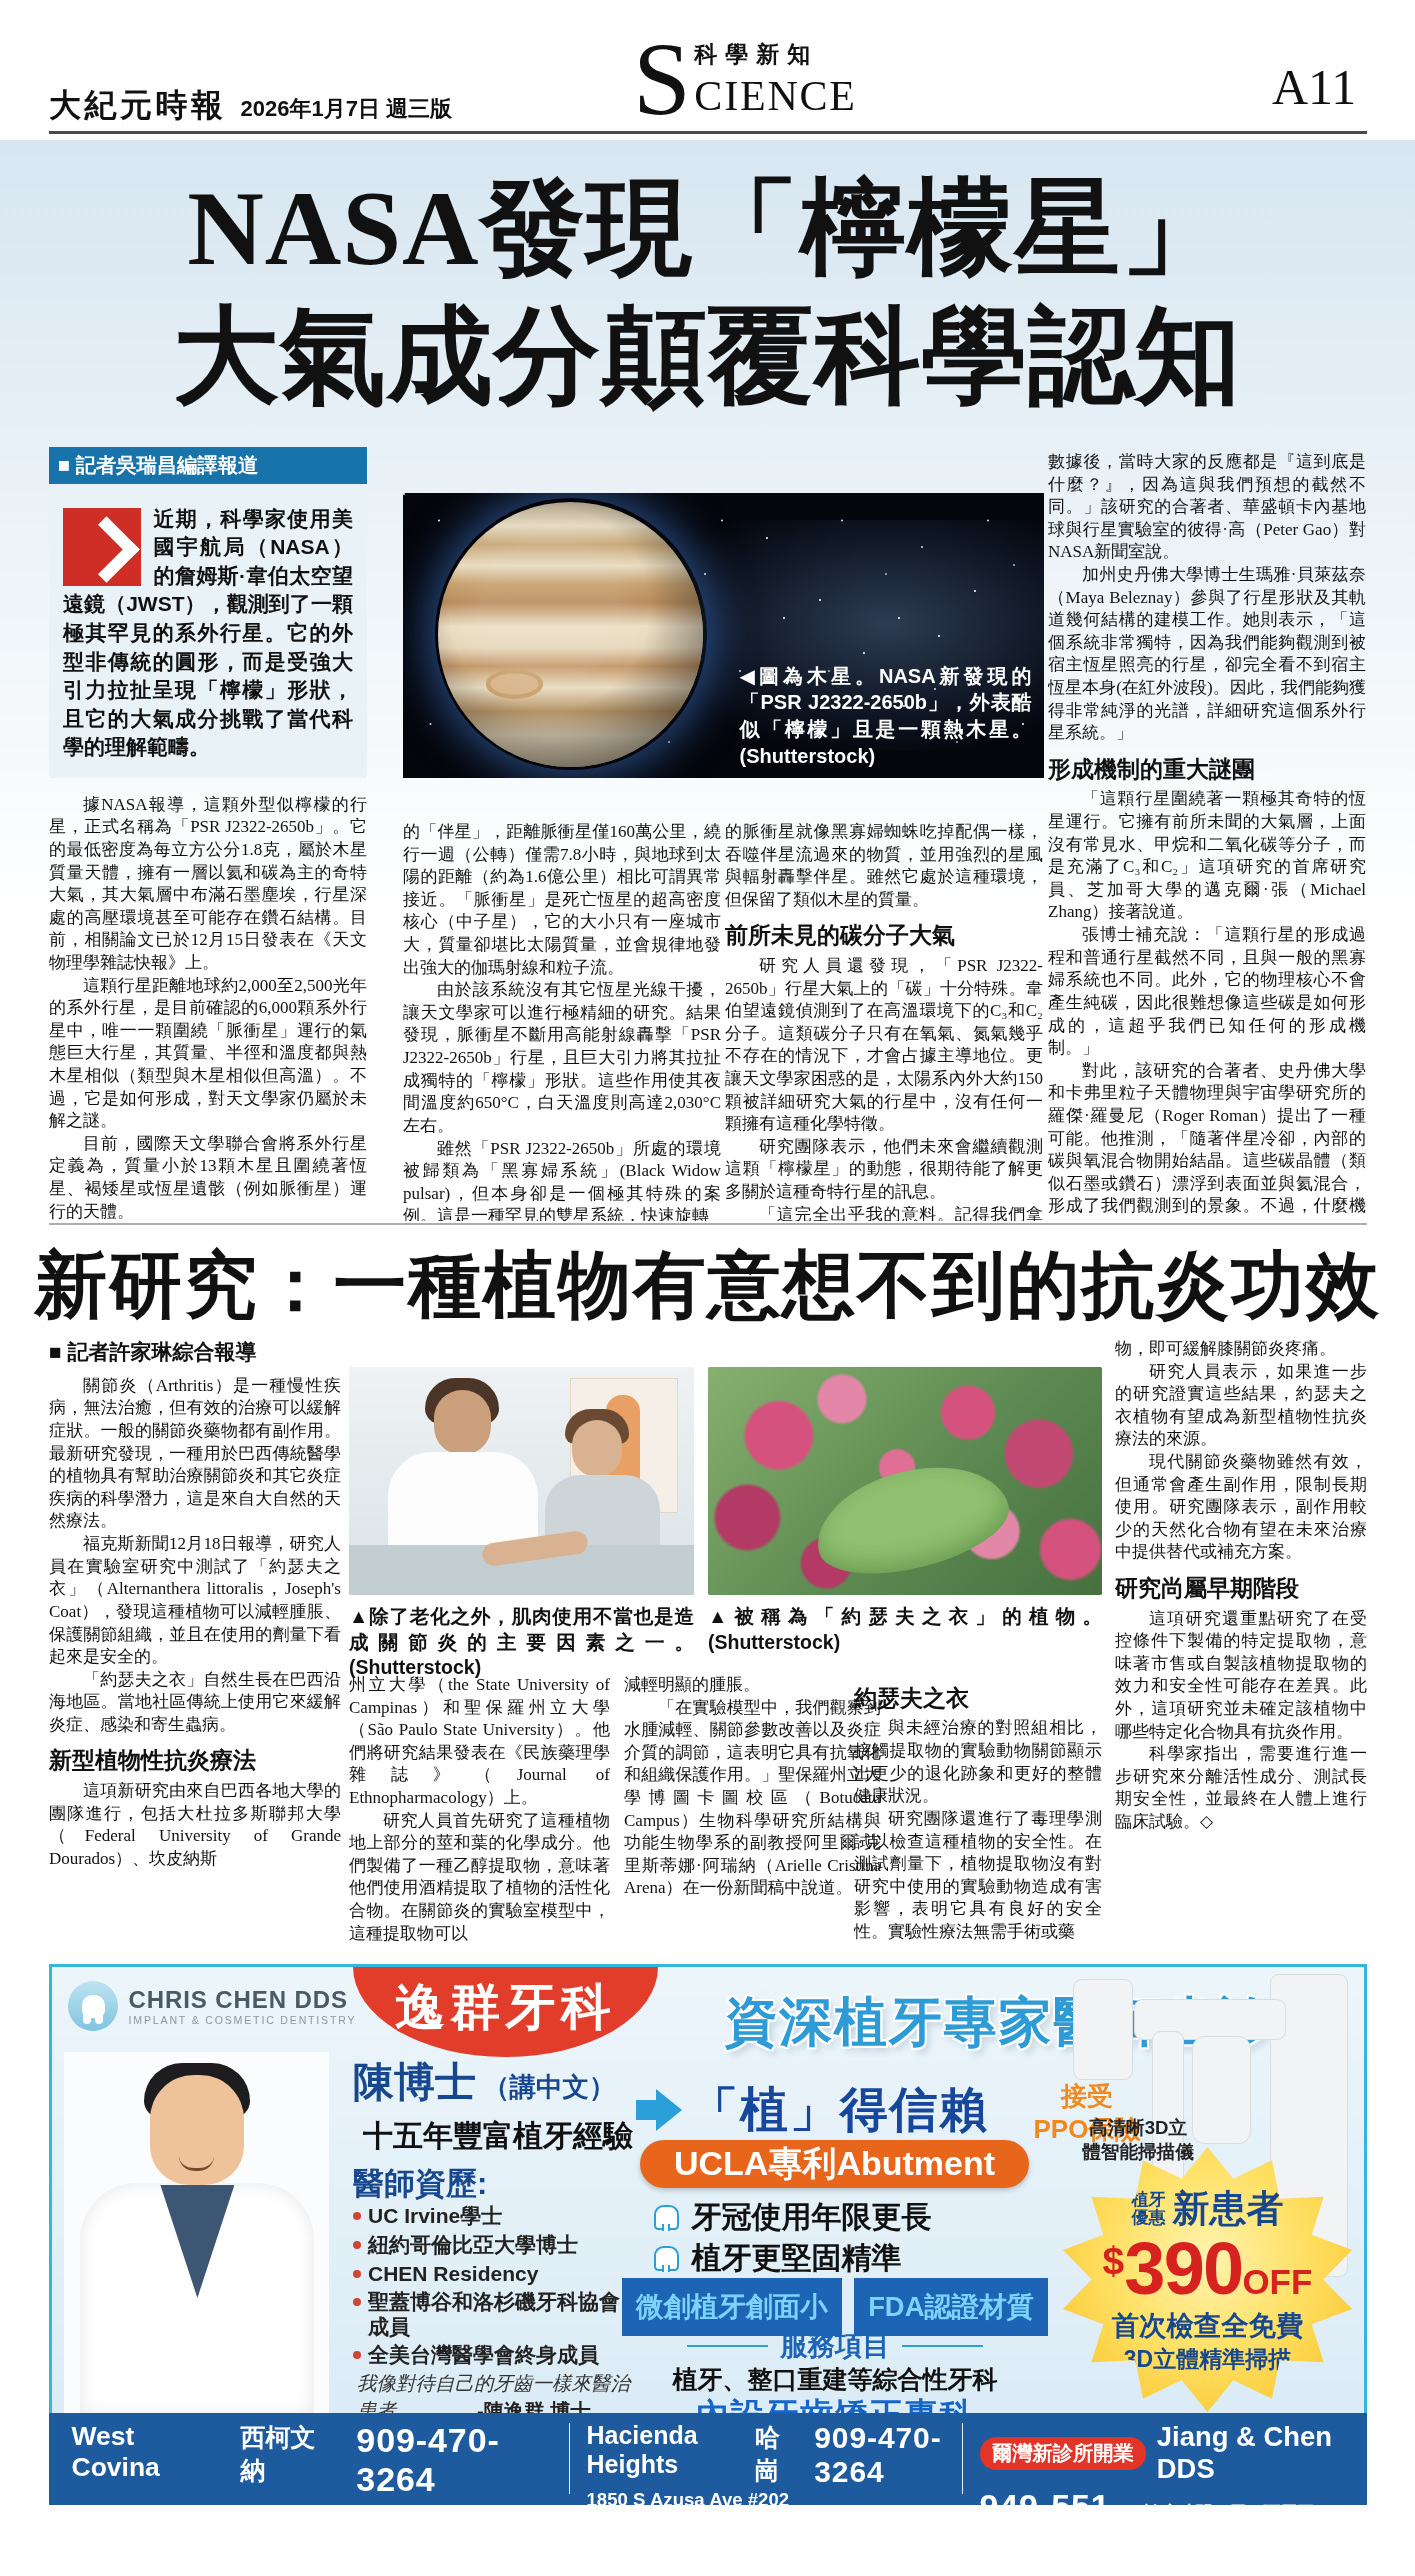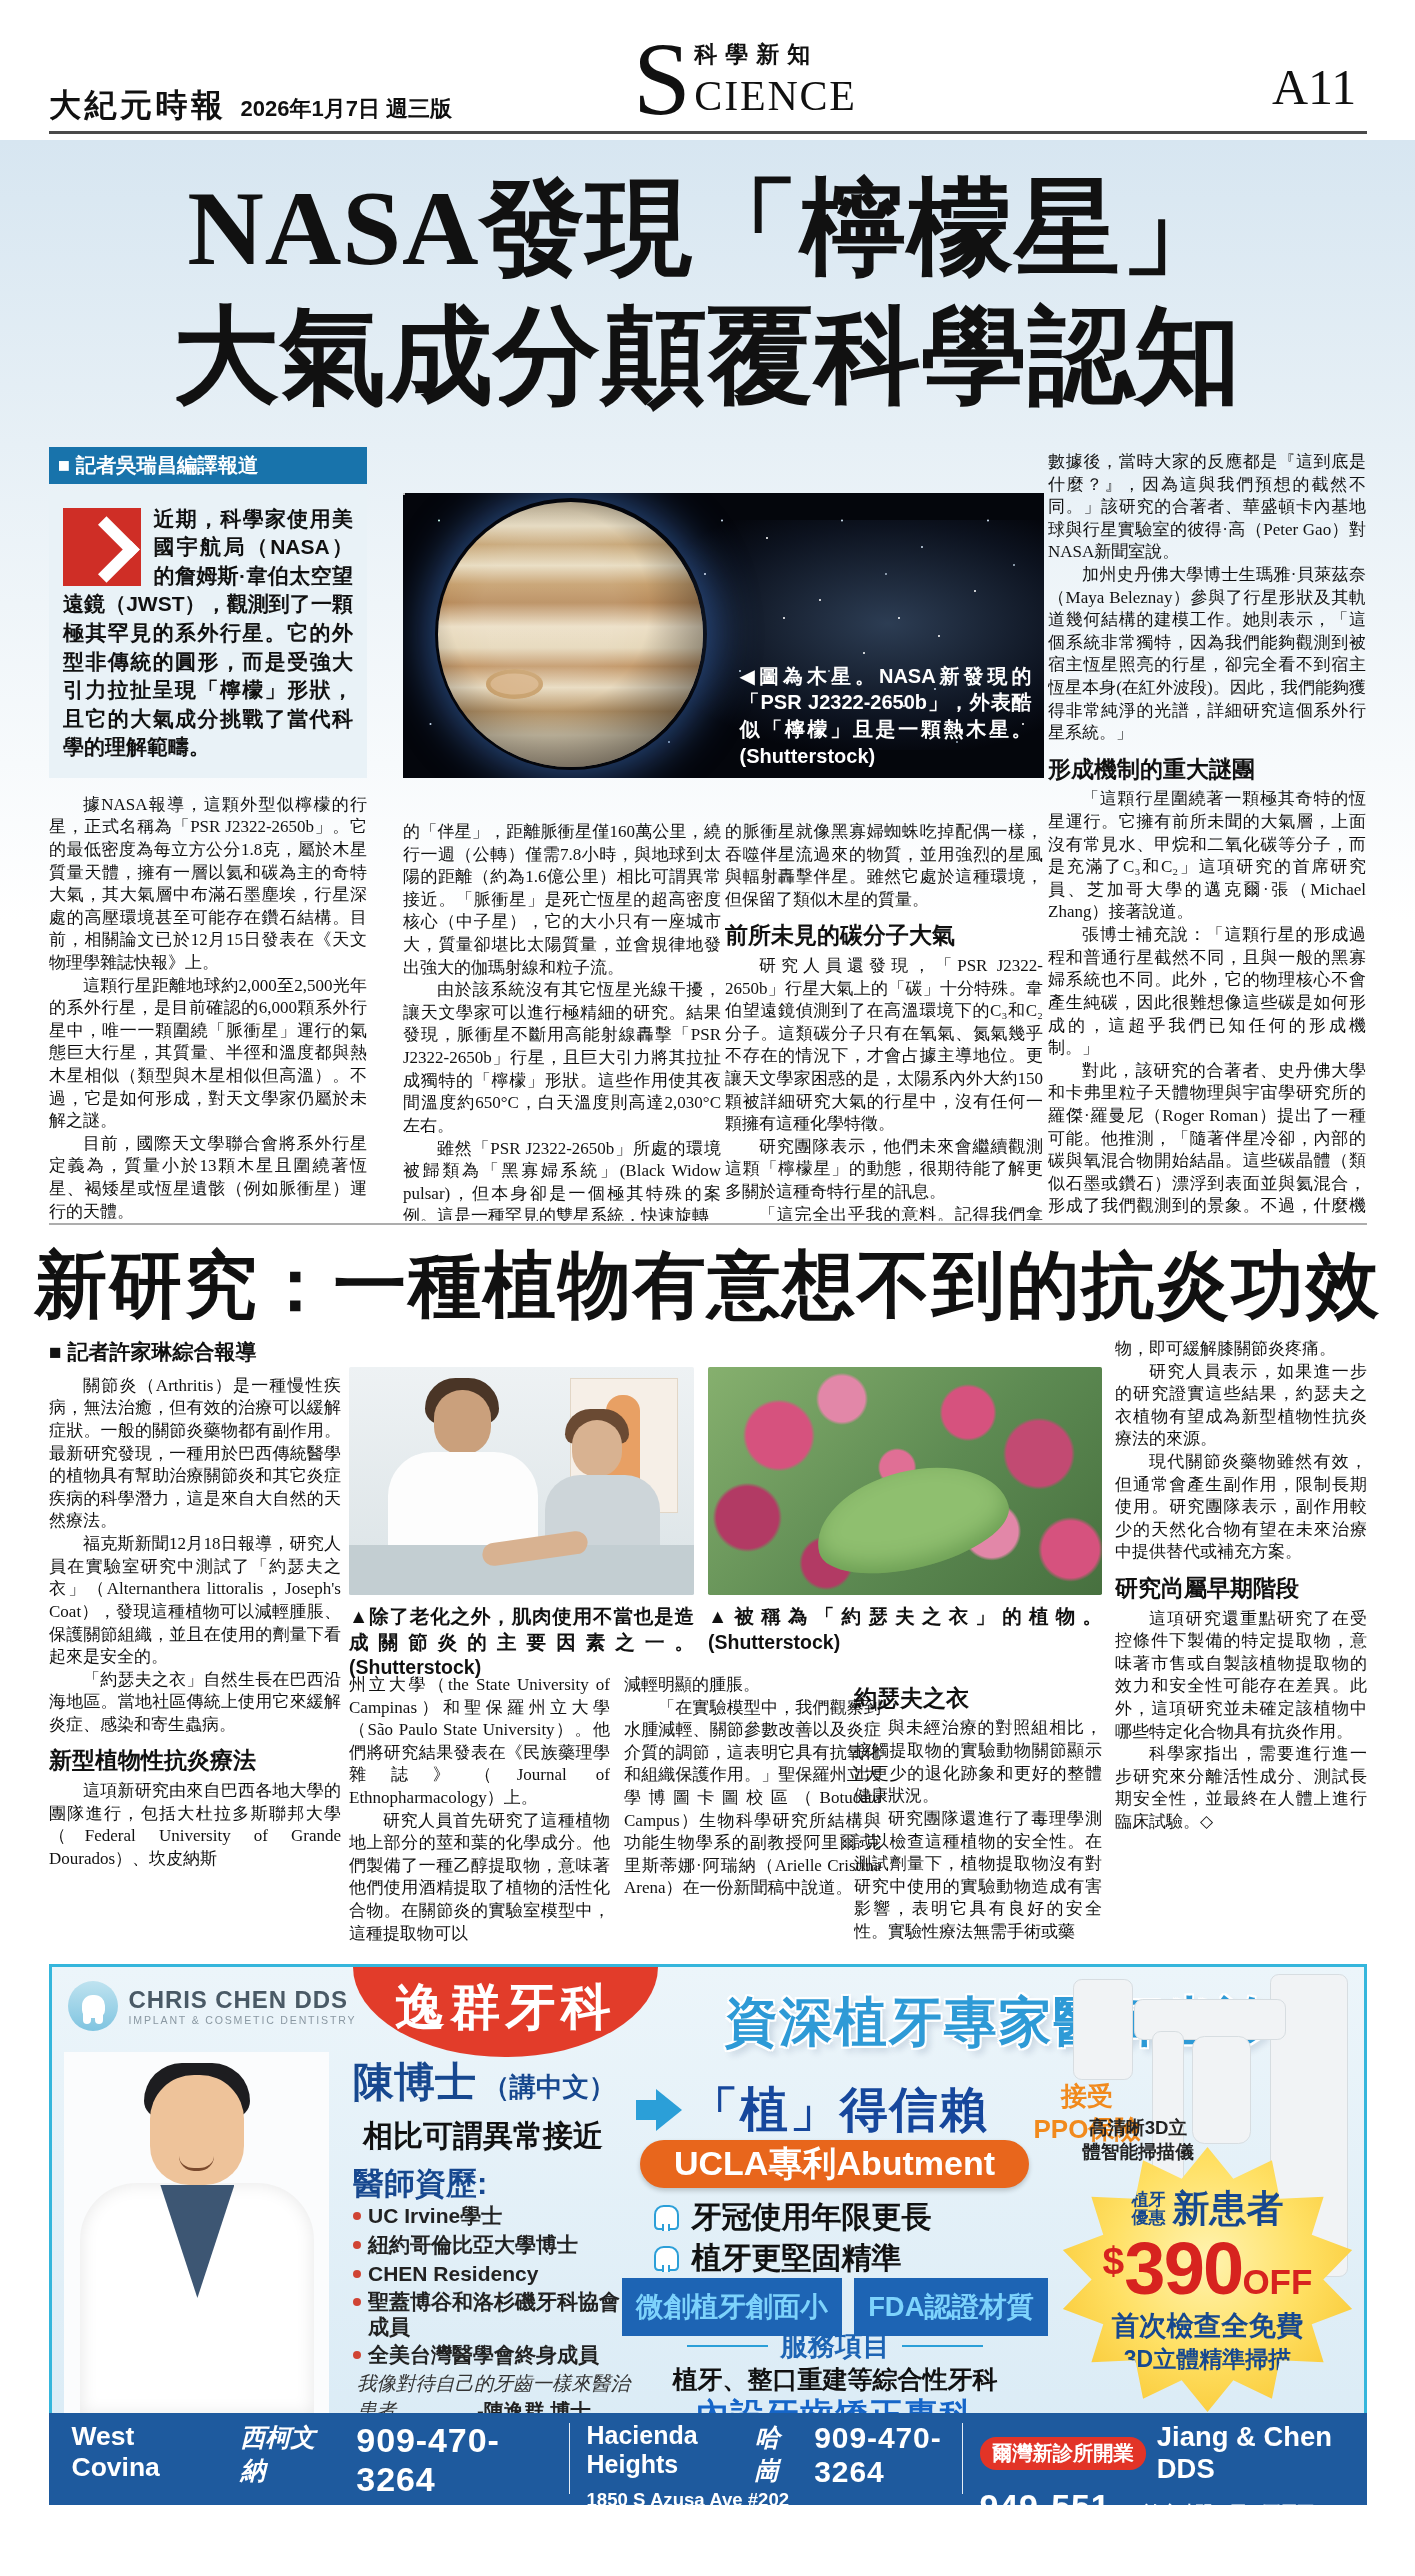--- a/index.html
+++ b/index.html
@@ -176,21 +176,21 @@
   .badge-price{display:flex;align-items:flex-start;color:#d7231f;font-weight:900;line-height:.9;margin:1.8px 0;}
   .badge-cur{font-size:39px;margin-top:7px;} .badge-num{font-size:74px;letter-spacing:-1.8px;} .badge-off{font-size:35px;margin-top:30px;}
   .badge-l1{font-size:27.4px;font-weight:900;color:#17488f;margin-top:3.5px;}
   .badge-l2{font-size:23px;font-weight:900;color:#17488f;}
   .ad-bar{position:absolute;left:-3.5px;bottom:-3.5px;width:1318px;height:92px;background:#1e5a9e;color:#fff;box-sizing:border-box;padding-top:8.8px;}
   .bar-div{position:absolute;top:10.6px;width:1.8px;height:71px;background:#e6eef7;}
   .bd1{left:520px;} .bd2{left:913px;}
   .loc{position:absolute;top:8.8px;}
   .loc1{left:23px;width:487px;} .loc2{left:538px;width:363px;} .loc3{left:931px;width:380px;}
   .loc-r1{display:flex;align-items:flex-start;gap:25px;}
-  .loc-name{font-size:26.5px;font-weight:900;} .loc-zh{font-size:25px;font-weight:900;font-style:italic;}
+  .loc-name{font-size:26.5px;font-weight:900;} .loc-zh{font-size:25px;font-weight:900;}
   .loc-phone{font-size:34px;font-weight:900;letter-spacing:0.9px;}
   .loc-addr{font-size:18.6px;font-weight:700;margin-top:1.8px;}
   .loc-hours{font-size:17px;font-weight:700;margin-top:1.8px;}
   .loc2 .loc-name{font-size:25px;} .loc2 .loc-phone{font-size:30px;}
   .loc2 .loc-addr{font-size:18.6px;line-height:1.12;margin-top:0.9px;}
   .loc2 .loc-hours{font-size:15px;margin-top:0.9px;}
   .loc3-r1{display:flex;align-items:center;gap:10.6px;}
   .red-pill{background:#e23427;border-radius:16px;padding:2.7px 12.4px;font-size:20.3px;font-weight:900;white-space:nowrap;}
   .loc3-name{font-size:27.4px;font-weight:900;}
   .loc3-r2{display:flex;align-items:baseline;gap:10.6px;margin-top:1.8px;}
@@ -337,21 +337,21 @@
       <span class="coat"></span>
       <span class="scrub"></span>
       <span class="hair"></span>
       <span class="head"></span>
       <span class="smile"></span>
     </div>
     <div class="ad-doc-name">
       <span class="nm">陳博士</span>
       <span class="nt">（講中文）</span>
     </div>
-    <div class="ad-exp">相比可謂異常接近</div>
+    <div class="ad-exp">十五年豐富植牙經驗</div>
     <div class="ad-cred-title">醫師資歷:</div>
     <div class="ad-creds">
         <div class="bullet-item">
           <span class="bdot"></span>
           <span>UC Irvine學士</span>
         </div>
         <div class="bullet-item">
           <span class="bdot"></span>
           <span>紐約哥倫比亞大學博士</span>
         </div>

